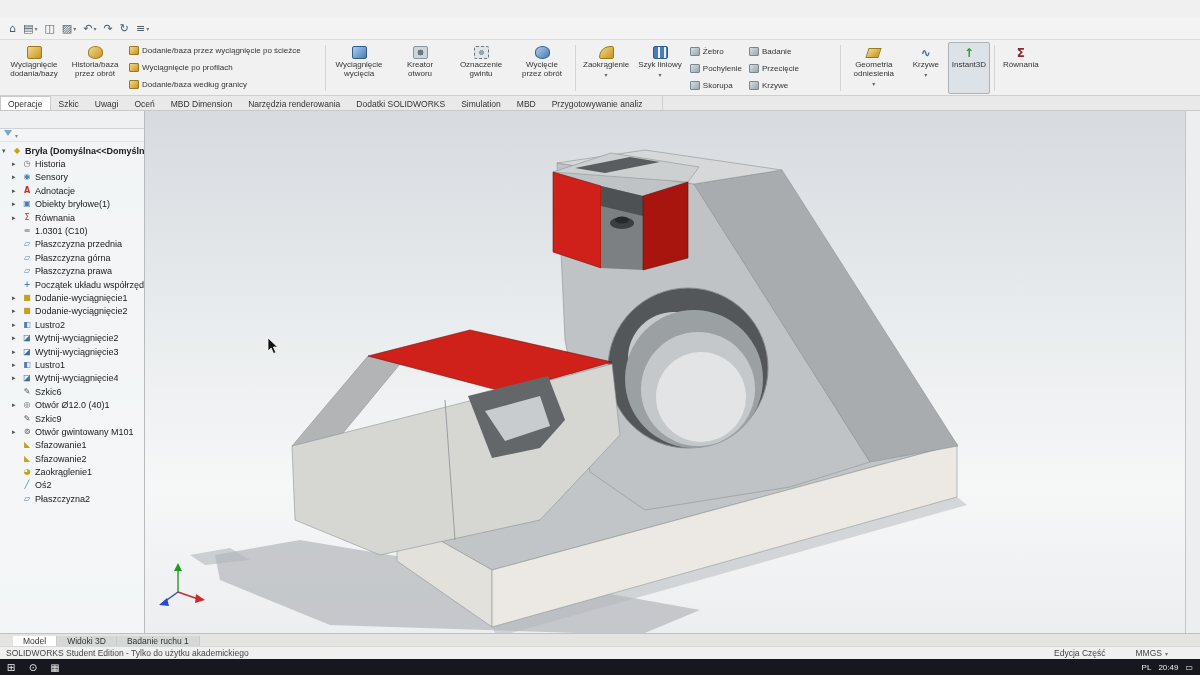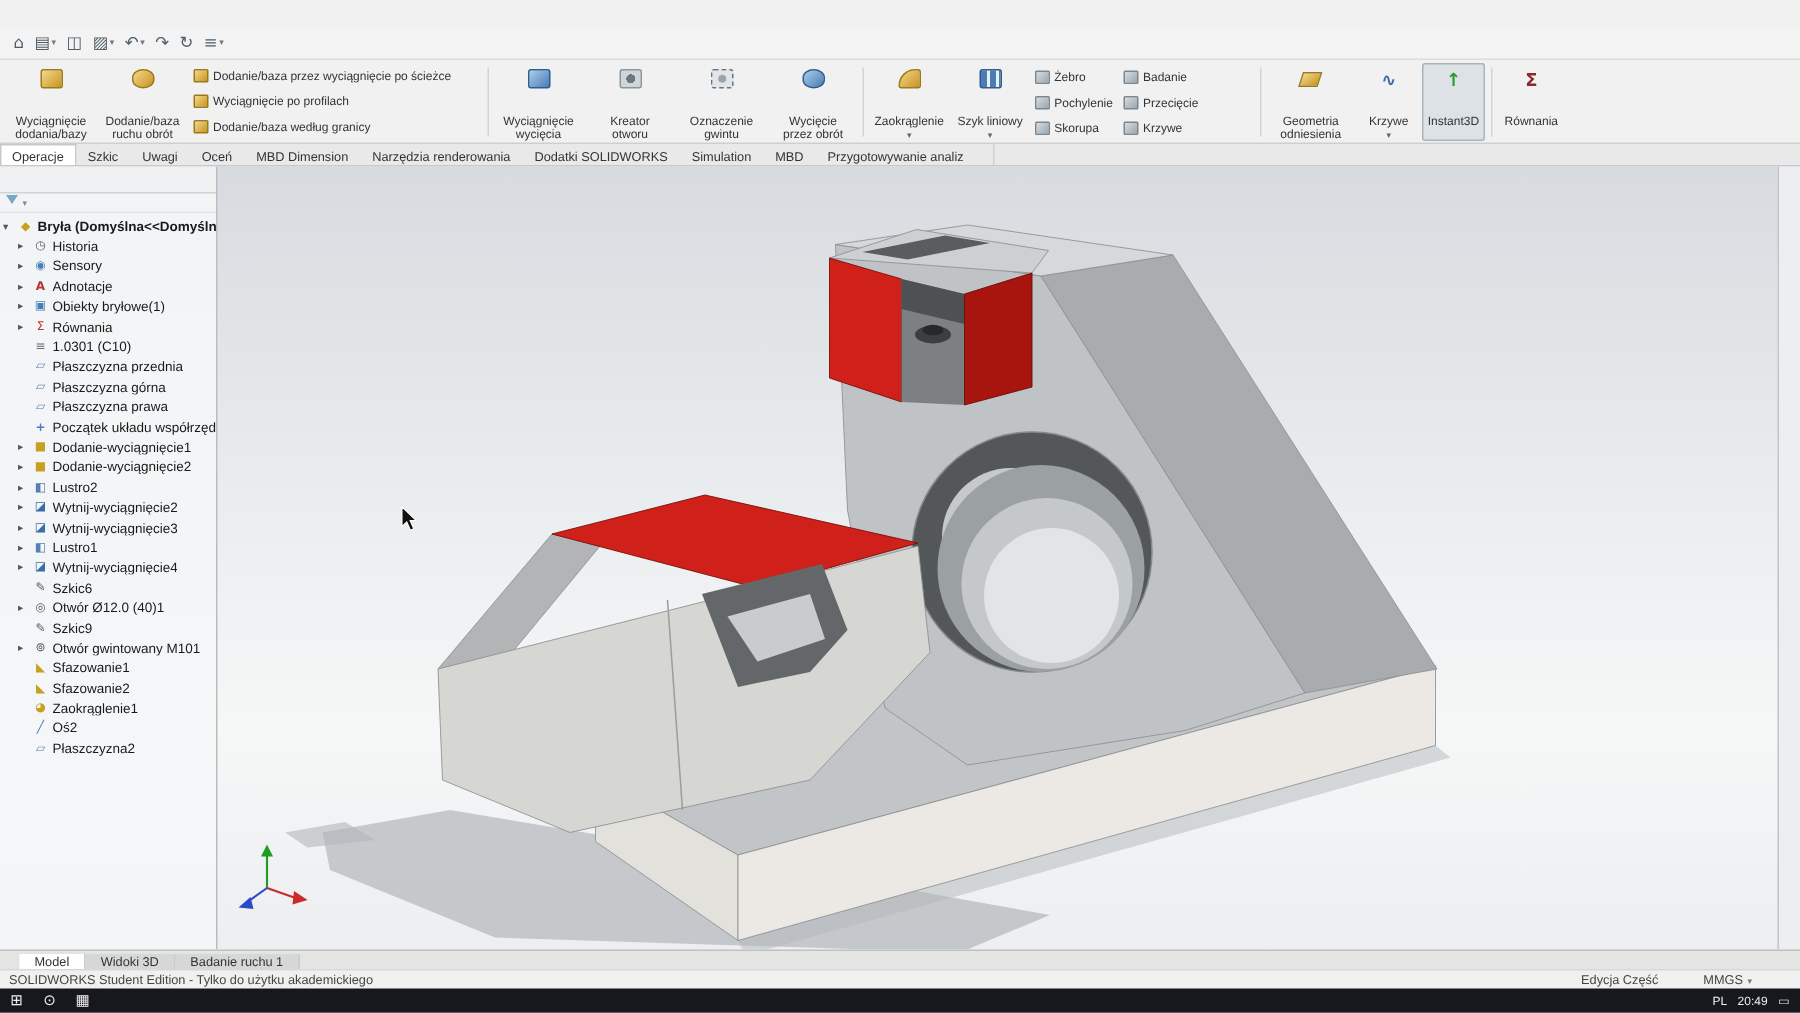--- a/index.html
+++ b/index.html
@@ -26,21 +26,21 @@
   .qitem .dd{font-size:6px;color:#777}
 
   
   .ribbon{position:absolute;top:40px;left:0;right:0;height:56px;background:#f1f1f1;
     border-bottom:1px solid #cfcfcf;display:flex;align-items:stretch;padding:2px 2px 1px 4px}
   .rgroup{display:flex;align-items:stretch;gap:1px}
   .rsep{width:1px;background:#d4d4d4;margin:3px 3px}
   .rbig{display:flex;flex-direction:column;align-items:center;padding:3px 3px 1px;
     min-width:42px;max-width:60px;text-align:center;border:1px solid transparent;border-radius:2px}
   .rbig.active{background:#dde2e6;border-color:#a9b3bb}
-  .rlabel{font-size:8px;line-height:1.1;color:#333;margin-top:18px}
+  .rlabel{font-size:8px;line-height:1.1;color:#333;margin-top:2px}
   .rbig .dd{font-size:6px;color:#666;margin-top:1px}
   .rstack{display:flex;flex-direction:column;justify-content:flex-start;gap:1px;width:196px}
   .rstack.cols{display:grid;grid-template-rows:repeat(3,16px);grid-auto-flow:column;width:150px;align-content:center}
   .rsmall{display:flex;align-items:center;gap:3px;font-size:8px;color:#333;padding:1px 3px;height:16px;white-space:nowrap;overflow:hidden}
   .ri{width:15px;height:13px;border-radius:2px;flex:none;display:flex;align-items:center;justify-content:center}
   .ri-sm{width:10px;height:9px;border-radius:1px;flex:none}
   .ri-gold,.ri-sm.gold{background:linear-gradient(135deg,#f2d88a,#c99422);border:1px solid #9a7a1a}
   .ri-gold-r{border-radius:8px/6px}
   .ri-blue,.ri-sm.blue{background:linear-gradient(135deg,#aacdee,#4a7cb5);border:1px solid #2f5c8c}
   .ri-blue-r{border-radius:8px/6px}
@@ -173,21 +173,21 @@
   </div>
 
   <div class="ribbon">
     <div class="rgroup">
       <div class="rbig">
         <span class="ri ri-gold"></span>
         <span class="rlabel">Wyciągnięcie dodania/bazy</span>
       </div>
       <div class="rbig">
         <span class="ri ri-gold ri-gold-r"></span>
-        <span class="rlabel">Dodanie/baza ruchu obrót</span>
+        <span class="rlabel">Historia/baza przez obrót</span>
       </div>
       <div class="rstack">
         <div class="rsmall">
             <span class="ri-sm gold"></span>
             <span>Dodanie/baza przez wyciągnięcie po ścieżce</span>
           </div>
           <div class="rsmall">
             <span class="ri-sm gold"></span>
             <span>Wyciągnięcie po profilach</span>
           </div>

